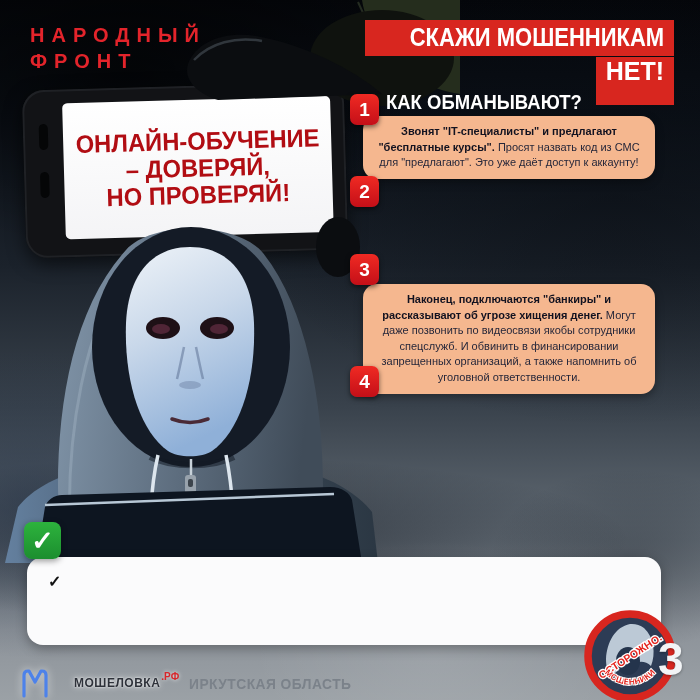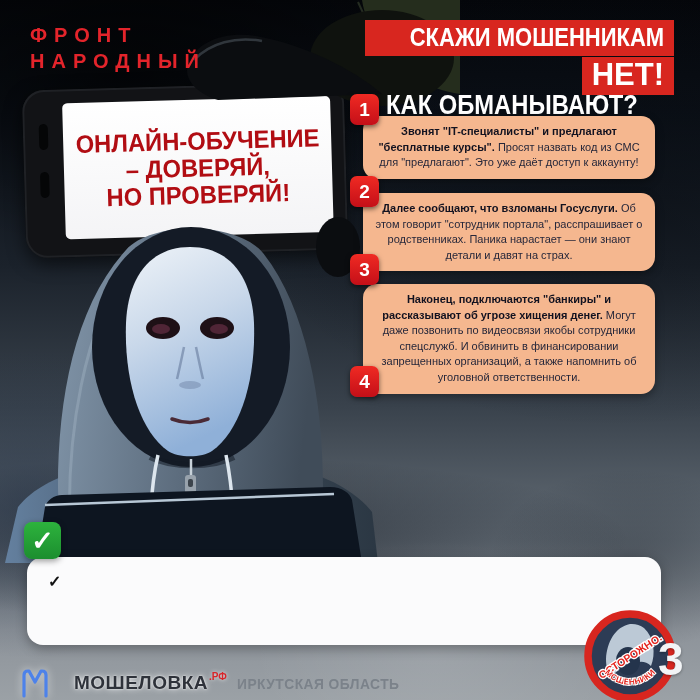--- a/index.html
+++ b/index.html
@@ -19,36 +19,36 @@
   .cond{transform:scaleX(0.88);transform-origin:left center;white-space:nowrap;}
   .cond-r{transform:scaleX(0.88);transform-origin:right center;white-space:nowrap;}
 
   
   .brand{left:30px;top:22px;color:#e3242b;font-weight:800;font-size:20px;
          letter-spacing:7px;line-height:26px;z-index:6;}
 
   
   .banner{background:#d8261f;color:#fff;font-weight:800;z-index:6;}
   .banner-top{right:26px;top:20px;font-size:25px;padding:3px 10px 4px;}
-  .banner-net{right:26px;top:57px;font-size:31px;padding:0 10px 2px;}
+  .banner-net{right:26px;top:57px;font-size:25px;padding:0 10px 19px;}
 
   
   .phone{left:24px;top:86px;width:322px;height:168px;background:#121316;
          border-radius:22px;transform:rotate(-1.6deg);z-index:2;
          box-shadow:0 6px 18px rgba(0,0,0,0.6), inset 0 0 0 2px #1f2125;}
   .phone .bar{position:absolute;left:16px;width:9px;height:26px;border-radius:5px;background:#050607;}
   .screen{position:absolute;left:40px;top:14px;width:268px;height:136px;border-radius:5px;
           background:linear-gradient(180deg,#ffffff 0%,#f4f4f6 100%);
           display:flex;flex-direction:column;align-items:center;justify-content:center;}
   .screen div{color:#b10d13;font-weight:800;font-size:25px;line-height:27px;
               transform:scaleX(0.95);white-space:nowrap;}
 
   
   .how{left:348px;top:88px;width:312px;height:360px;z-index:5;}
-  .how-title{position:absolute;left:38px;top:2px;color:#fff;font-weight:800;font-size:27px;}
+  .how-title{position:absolute;left:38px;top:2px;color:#fff;font-weight:800;font-size:21px;}
   .num{position:absolute;left:2px;width:29px;height:31px;border-radius:7px;
        background:linear-gradient(180deg,#f02a23,#c40f18);color:#fff;font-weight:800;
        font-size:19px;display:flex;align-items:center;justify-content:center;
        box-shadow:0 2px 5px rgba(0,0,0,0.55);z-index:2;}
   .step{position:absolute;left:15px;width:270px;background:#f5b78f;border-radius:14px;
         padding:8px 11px;text-align:center;font-size:11px;line-height:1.42;color:#26273a;
         box-shadow:0 3px 8px rgba(0,0,0,0.35);}
   .step b{color:#121220;}
 
   
@@ -60,21 +60,21 @@
   .warnbox{left:27px;top:557px;width:634px;height:88px;background:#fbfbfc;border-radius:16px;
            z-index:5;box-shadow:0 4px 12px rgba(0,0,0,0.3);
            display:flex;gap:11px;padding:13px 18px 11px 21px;box-sizing:border-box;}
   .warnbox .tick{font-size:16px;font-weight:700;color:#111;line-height:1.5;}
   .warnbox .txt{font-size:14.5px;line-height:1.48;color:#15151a;}
   .warnbox .txt b{color:#0c0c12;}
 
   
   .footer{left:19px;top:666px;height:34px;display:flex;align-items:center;z-index:6;}
   .logo-m{filter:drop-shadow(0 0 4px rgba(255,255,255,0.65));}
-  .f-name{margin-left:8px;font-size:19px;font-weight:800;letter-spacing:0.5px;color:#2e323a;
+  .f-name{margin-left:8px;font-size:12px;font-weight:800;letter-spacing:0.5px;color:#2e323a;
           text-shadow:0 0 6px rgba(255,255,255,0.85),0 0 2px rgba(255,255,255,0.9);padding-left:15px;}
   .f-suffix{font-size:10px;font-weight:800;color:#d8262a;align-self:flex-end;margin:0 0 18px 1px;
           text-shadow:0 0 4px rgba(255,255,255,0.8);}
   .f-region{margin-left:10px;font-size:15px;font-weight:800;color:#7b828a;
           transform:scaleX(0.92);transform-origin:left center;letter-spacing:0.5px;white-space:nowrap;}
 
   .pagenum{left:658px;top:632px;font-size:46px;font-weight:700;color:#f2f4f6;z-index:7;
            text-shadow:0 1px 3px rgba(0,0,0,0.35);}
 
   svg{display:block;}
@@ -140,45 +140,42 @@
     <path d="M158,260 C151,290 149,325 151,368" stroke="#dde6ee" stroke-width="3.5" fill="none"></path>
     <path d="M226,260 C232,290 235,325 234,368" stroke="#dde6ee" stroke-width="3.5" fill="none"></path>
     <path d="M191,264 L191,368" stroke="#c8d2da" stroke-width="2.5"></path>
     <rect x="185" y="280" width="11" height="19" rx="3" fill="#98a2ac"></rect>
     <rect x="188" y="284" width="5" height="8" rx="2" fill="#3c444c"></rect>
     <path d="M36,368 L45,312 C47,305 54,300 62,300 L330,292 C342,292 350,298 352,305 L362,368 Z" fill="#0d1520"></path>
     <path d="M45,310 L334,299" stroke="#b8c8d6" stroke-width="2.5"></path>
   </svg>
 
   <div class="abs brand">
+    <div>НАРОДНЫЙ</div>
     <div>ФРОНТ</div>
-    <div>НАРОДНЫЙ</div>
   </div>
 
   <div class="abs banner banner-top">
     <span class="cond-r" style="display:inline-block">СКАЖИ МОШЕННИКАМ</span>
   </div>
   <div class="abs banner banner-net">
     <span>НЕТ!</span>
   </div>
 
   <div class="abs how">
     <div class="num" style="top:6px">1</div>
     <div class="how-title">
       <span class="cond" style="display:inline-block">КАК ОБМАНЫВАЮТ?</span>
     </div>
 
     <div class="step" style="top:28px">
       <b>Звонят "IT-специалисты" и предлагают "бесплатные курсы".</b><span> Просят назвать код из СМС для "предлагают". Это уже даёт доступ к аккаунту!</span>
     </div>
 
     <div class="num" style="top:88px">2</div>
-    <div class="step" style="top:105px">
-      <b>Далее сообщают, что взломаны Госуслуги.</b><span> Об этом говорит "сотрудник портала", расспрашивает о родственниках. Паника нарастает — они знают детали и давят на страх.</span>
-    </div>
 
     <div class="num" style="top:166px">3</div>
     <div class="step" style="top:196px">
       <b>Наконец, подключаются "банкиры" и рассказывают об угрозе хищения денег.</b><span> Могут даже позвонить по видеосвязи якобы сотрудники спецслужб. И обвинить в финансировании запрещенных организаций, а также напомнить об уголовной ответственности.</span>
     </div>
 
     <div class="num" style="top:278px">4</div>
   </div>
 
   <div class="abs check-badge">

